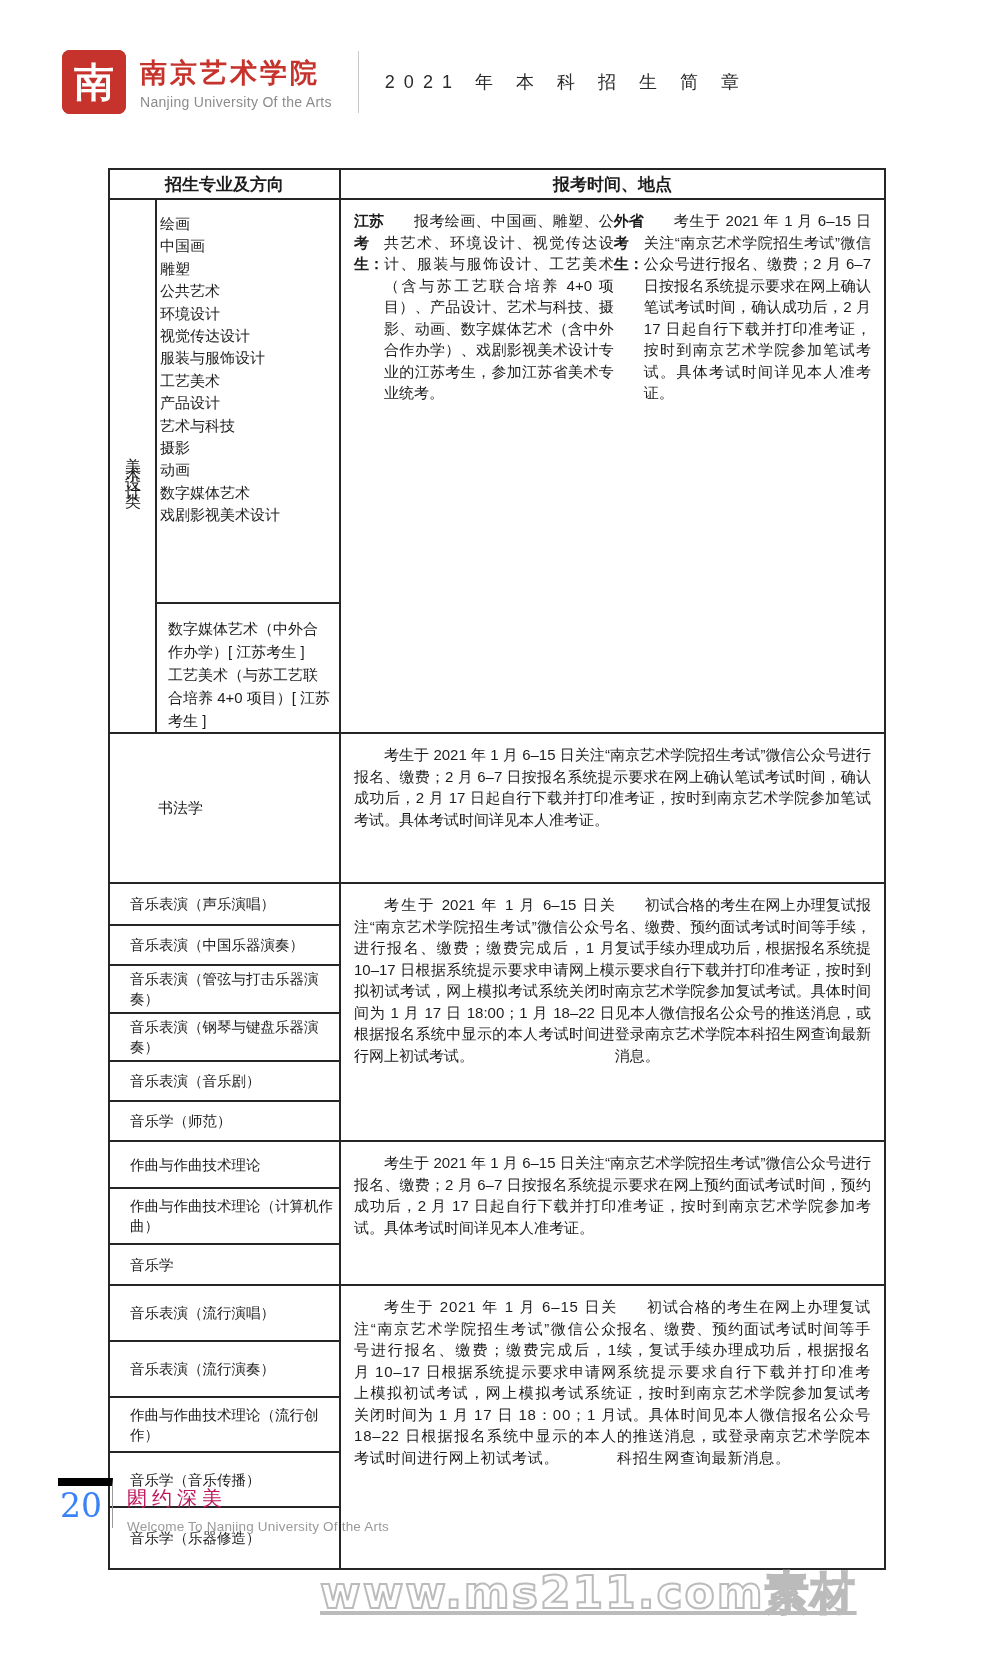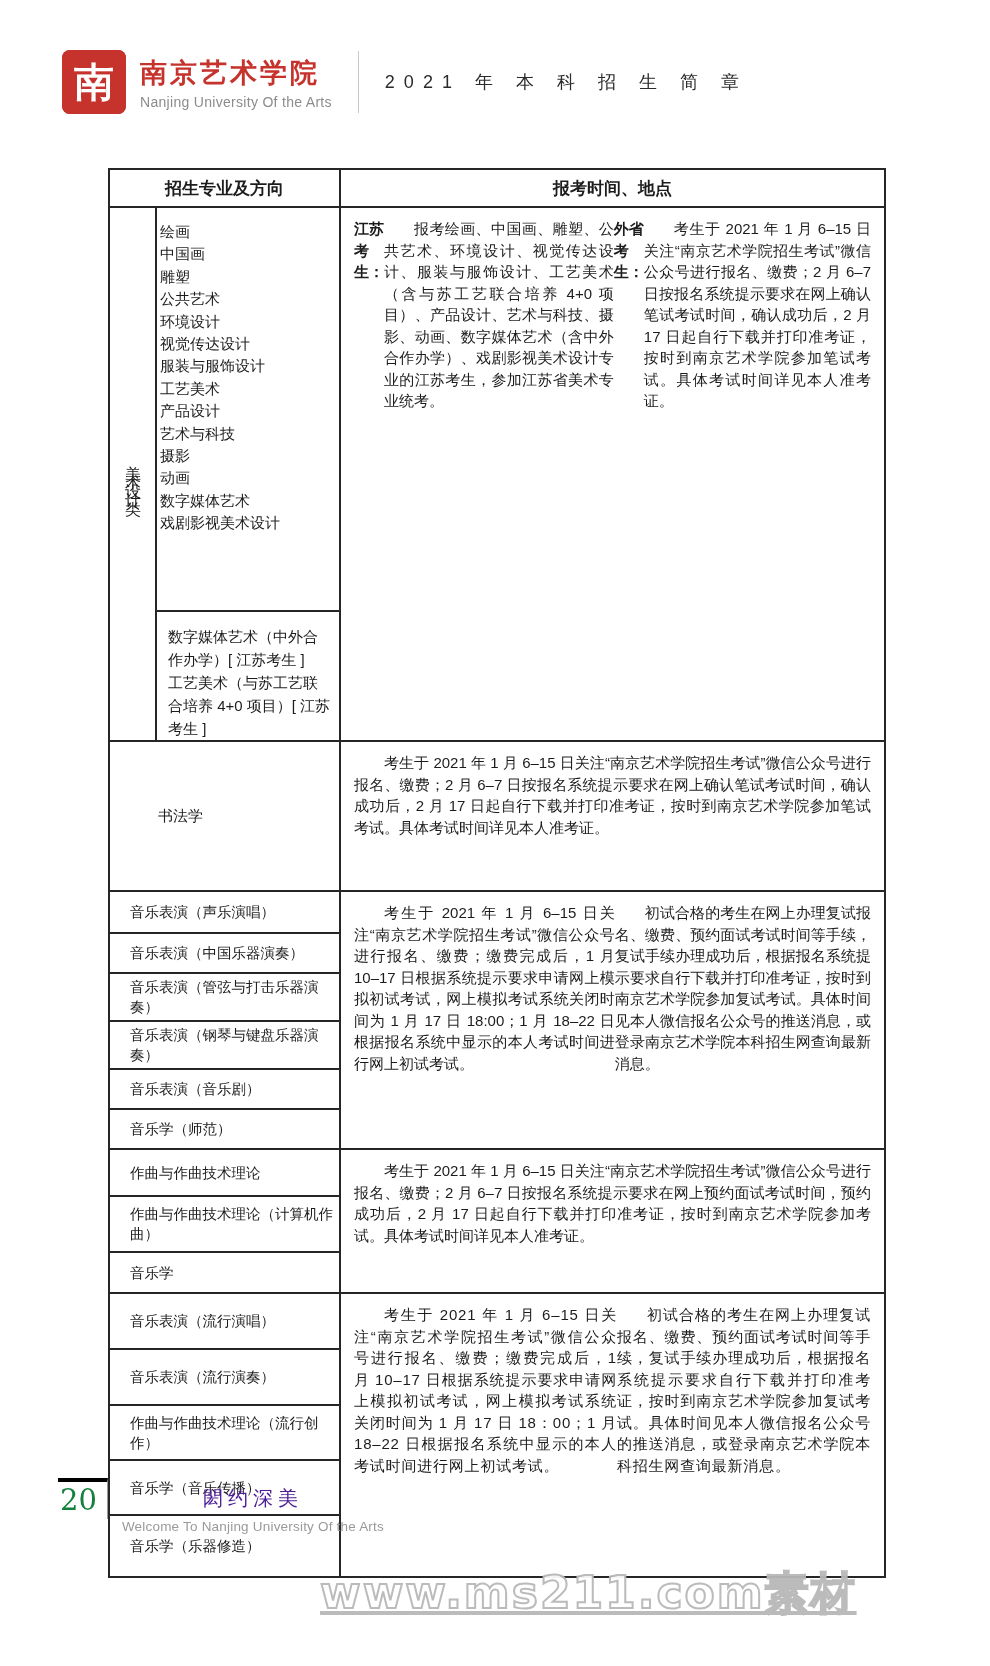--- a/index.html
+++ b/index.html
@@ -22,21 +22,21 @@
   .vdiv{width:1px;height:62px;background:#c9c9c9;margin:0 26px 0 26px;}
   .doc-title{font-size:18px;letter-spacing:9px;color:#2b2b2b;}
   
   .tbl{position:absolute;left:108px;top:168px;width:778px;
     border:2px solid #262626;box-sizing:border-box;background:#fff;}
   .trow{display:flex;align-items:stretch;}
   .trow + .trow{border-top:2px solid #262626;}
   .c1{width:231px;border-right:2px solid #262626;box-sizing:border-box;flex:none;}
   .c2{flex:1;display:flex;justify-content:center;
     padding:10px 13px;box-sizing:border-box;}
-  .thead{height:36px;}
+  .thead{height:28px;}
   .th{display:flex;align-items:center;justify-content:center;
     font-weight:bold;font-size:17px;}
   .c2h{flex:1;}
   
   .stack{display:flex;flex-direction:column;}
   .mcell{display:flex;align-items:center;box-sizing:border-box;
     padding:3px 4px 3px 20px;font-size:14.5px;line-height:20px;}
   .mcell + .mcell{border-top:2px solid #262626;}
   
   .ga{min-height:450px;}
@@ -63,26 +63,26 @@
   .ge .mcell:nth-child(2){min-height:56px;}
   .ge .mcell:nth-child(3){min-height:55px;}
   .ge .mcell:nth-child(4){min-height:55px;}
   .ge .mcell:nth-child(5){min-height:62px;}
   
   .rhead{margin:0;font-weight:bold;font-size:15px;line-height:21.5px;}
   .para{margin:0;text-indent:2em;text-align:justify;font-size:15px;line-height:21.5px;}
   .ge .para{letter-spacing:0.8px;}
   
   .pagefoot{position:absolute;left:58px;top:1478px;display:flex;align-items:flex-start;}
-  .pagenum{font-family:"DejaVu Serif",serif;font-size:29px;color:#15803d;
+  .pagenum{font-family:"DejaVu Serif",serif;font-size:33px;color:#3b82f6;
     line-height:1.05;padding:3px 10px 4px 2px;
-    border-top:4px solid #000000;border-right:1px solid #9a9a9a;}
+    border-top:8px solid #000000;border-right:1px solid #9a9a9a;}
   .motto-block{margin-left:14px;padding-top:7px;}
-  .motto{color:#4c1d95;font-size:20px;letter-spacing:5px;
-    font-family:"DejaVu Serif",serif;text-align:center;}
+  .motto{color:#be185d;font-size:20px;letter-spacing:5px;
+    font-family:"DejaVu Serif",serif;}
   .welcome{color:#9a9a9a;font-size:13.5px;margin-top:7px;letter-spacing:0.2px;}
   .watermark{position:absolute;left:320px;top:1564px;
     font-size:44px;font-weight:bold;color:#ffffff;
     -webkit-text-stroke:2px #b8b8b8;text-stroke:2px #b8b8b8;
     letter-spacing:2px;font-family:"DejaVu Sans",sans-serif;opacity:0.95;text-decoration:underline;}
 </style>
 </head>
 <body>
 
 <header class="hdr">

